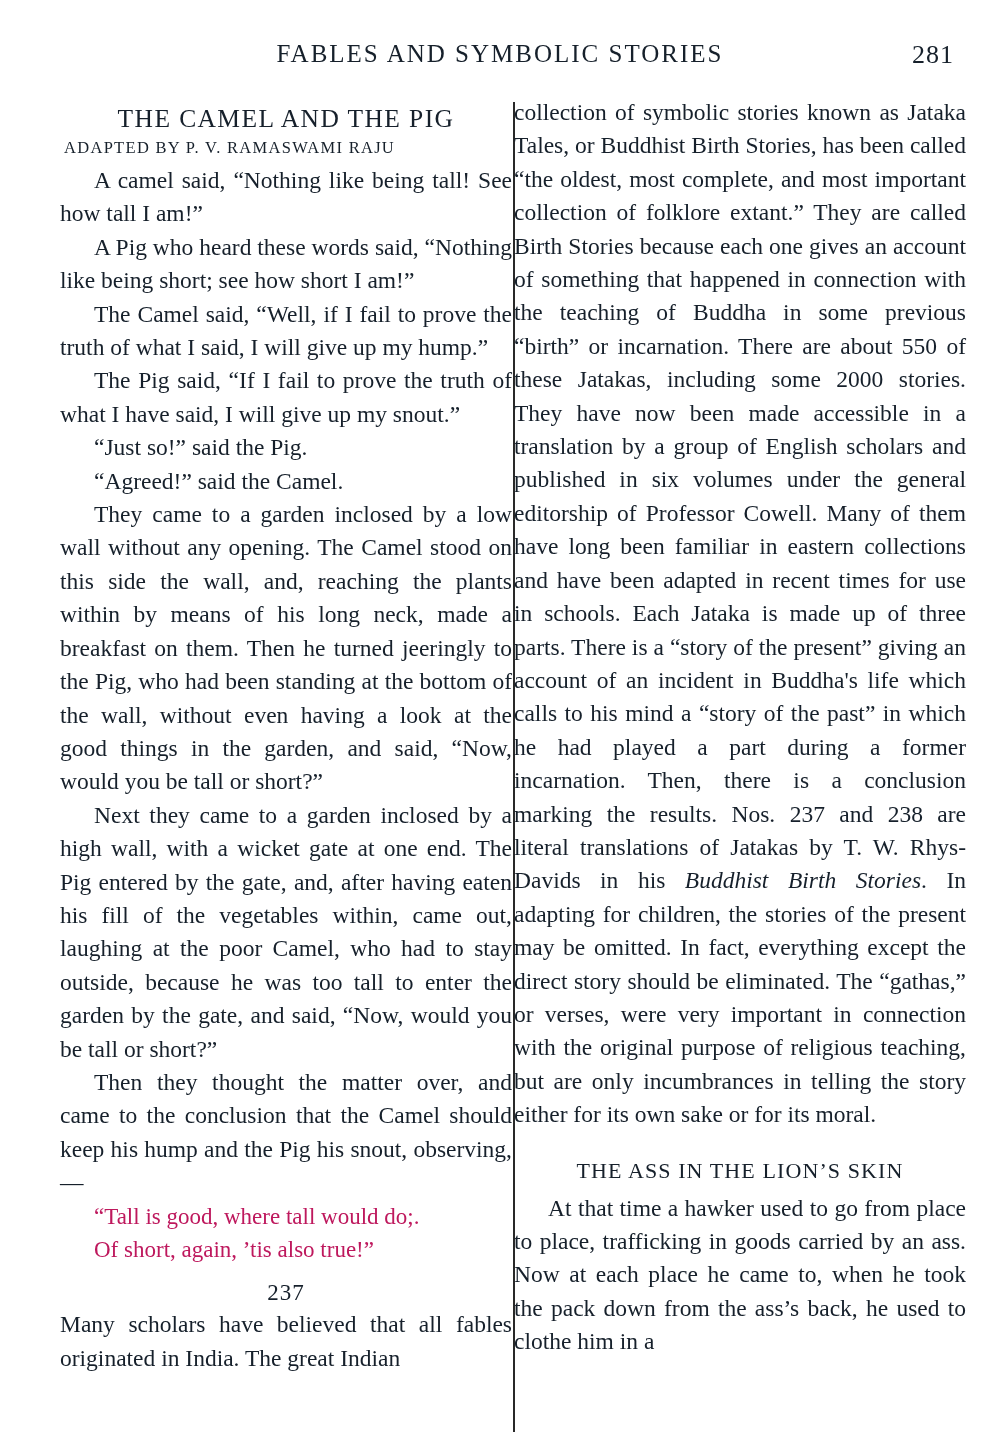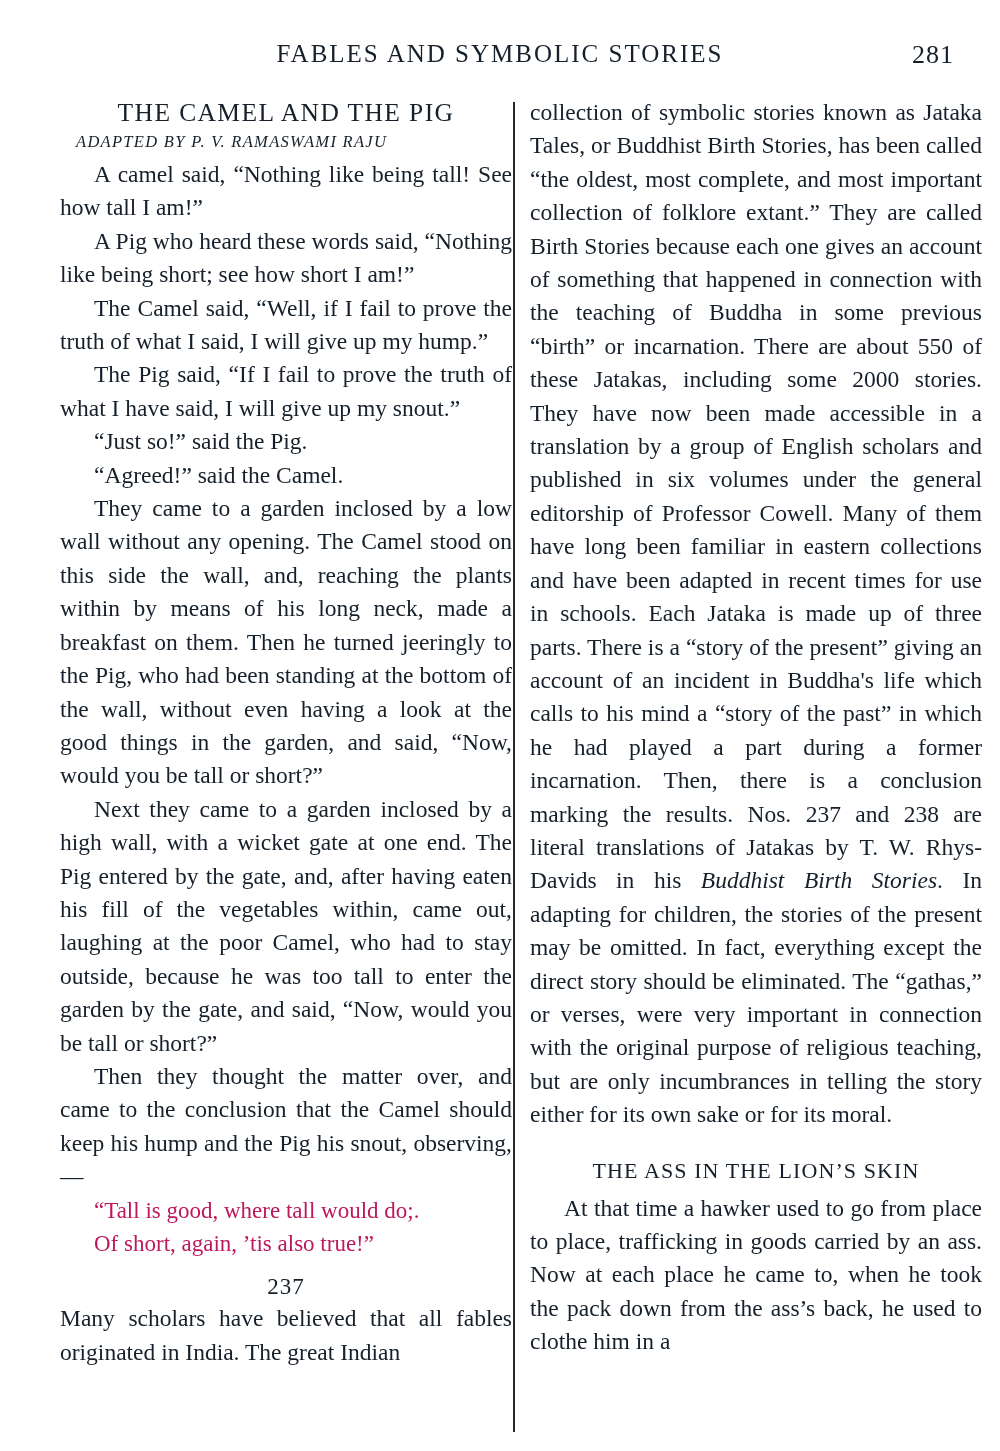--- a/index.html
+++ b/index.html
@@ -50,21 +50,21 @@
     width: 944px;
     height: 1340px;
   }
   .col {
     position: absolute;
     top: 0;
     width: 452px;
     height: 1340px;
   }
   .col-left { left: 30px; }
-  .col-right { left: 500px; }
+  .col-right { left: 484px; }
   .rule {
     position: absolute;
     left: 483px;
     top: 6px;
     width: 2px;
     height: 1330px;
     background: #2b2b2b;
   }
   .rule::after {
     content: "";
@@ -75,31 +75,30 @@
       rgba(40,40,40,0.95) 0%,
       rgba(40,40,40,0.75) 35%,
       rgba(40,40,40,0.95) 70%,
       rgba(40,40,40,0.85) 100%);
   }
   h2.title {
     font-size: 25.5px;
     font-weight: normal;
     letter-spacing: 1.4px;
     text-align: center;
-    margin: 2px 0 4px 0;
+    margin: 8px 0 4px 0;
     color: #16202b;
   }
   .byline {
     font-size: 16.5px;
     letter-spacing: 1.3px;
     font-variant: small-caps;
     text-transform: uppercase;
-    margin: 0 0 6px 16px;
+    margin: 0 0 6px 4px;
     color: #16202b;
-    font-style: italic;
   }
   p.para {
     margin: 0;
     font-size: 23.5px;
     line-height: 33.4px;
     text-align: justify;
     text-justify: inter-word;
     text-indent: 34px;
     color: #16202b;
     hyphens: manual;

